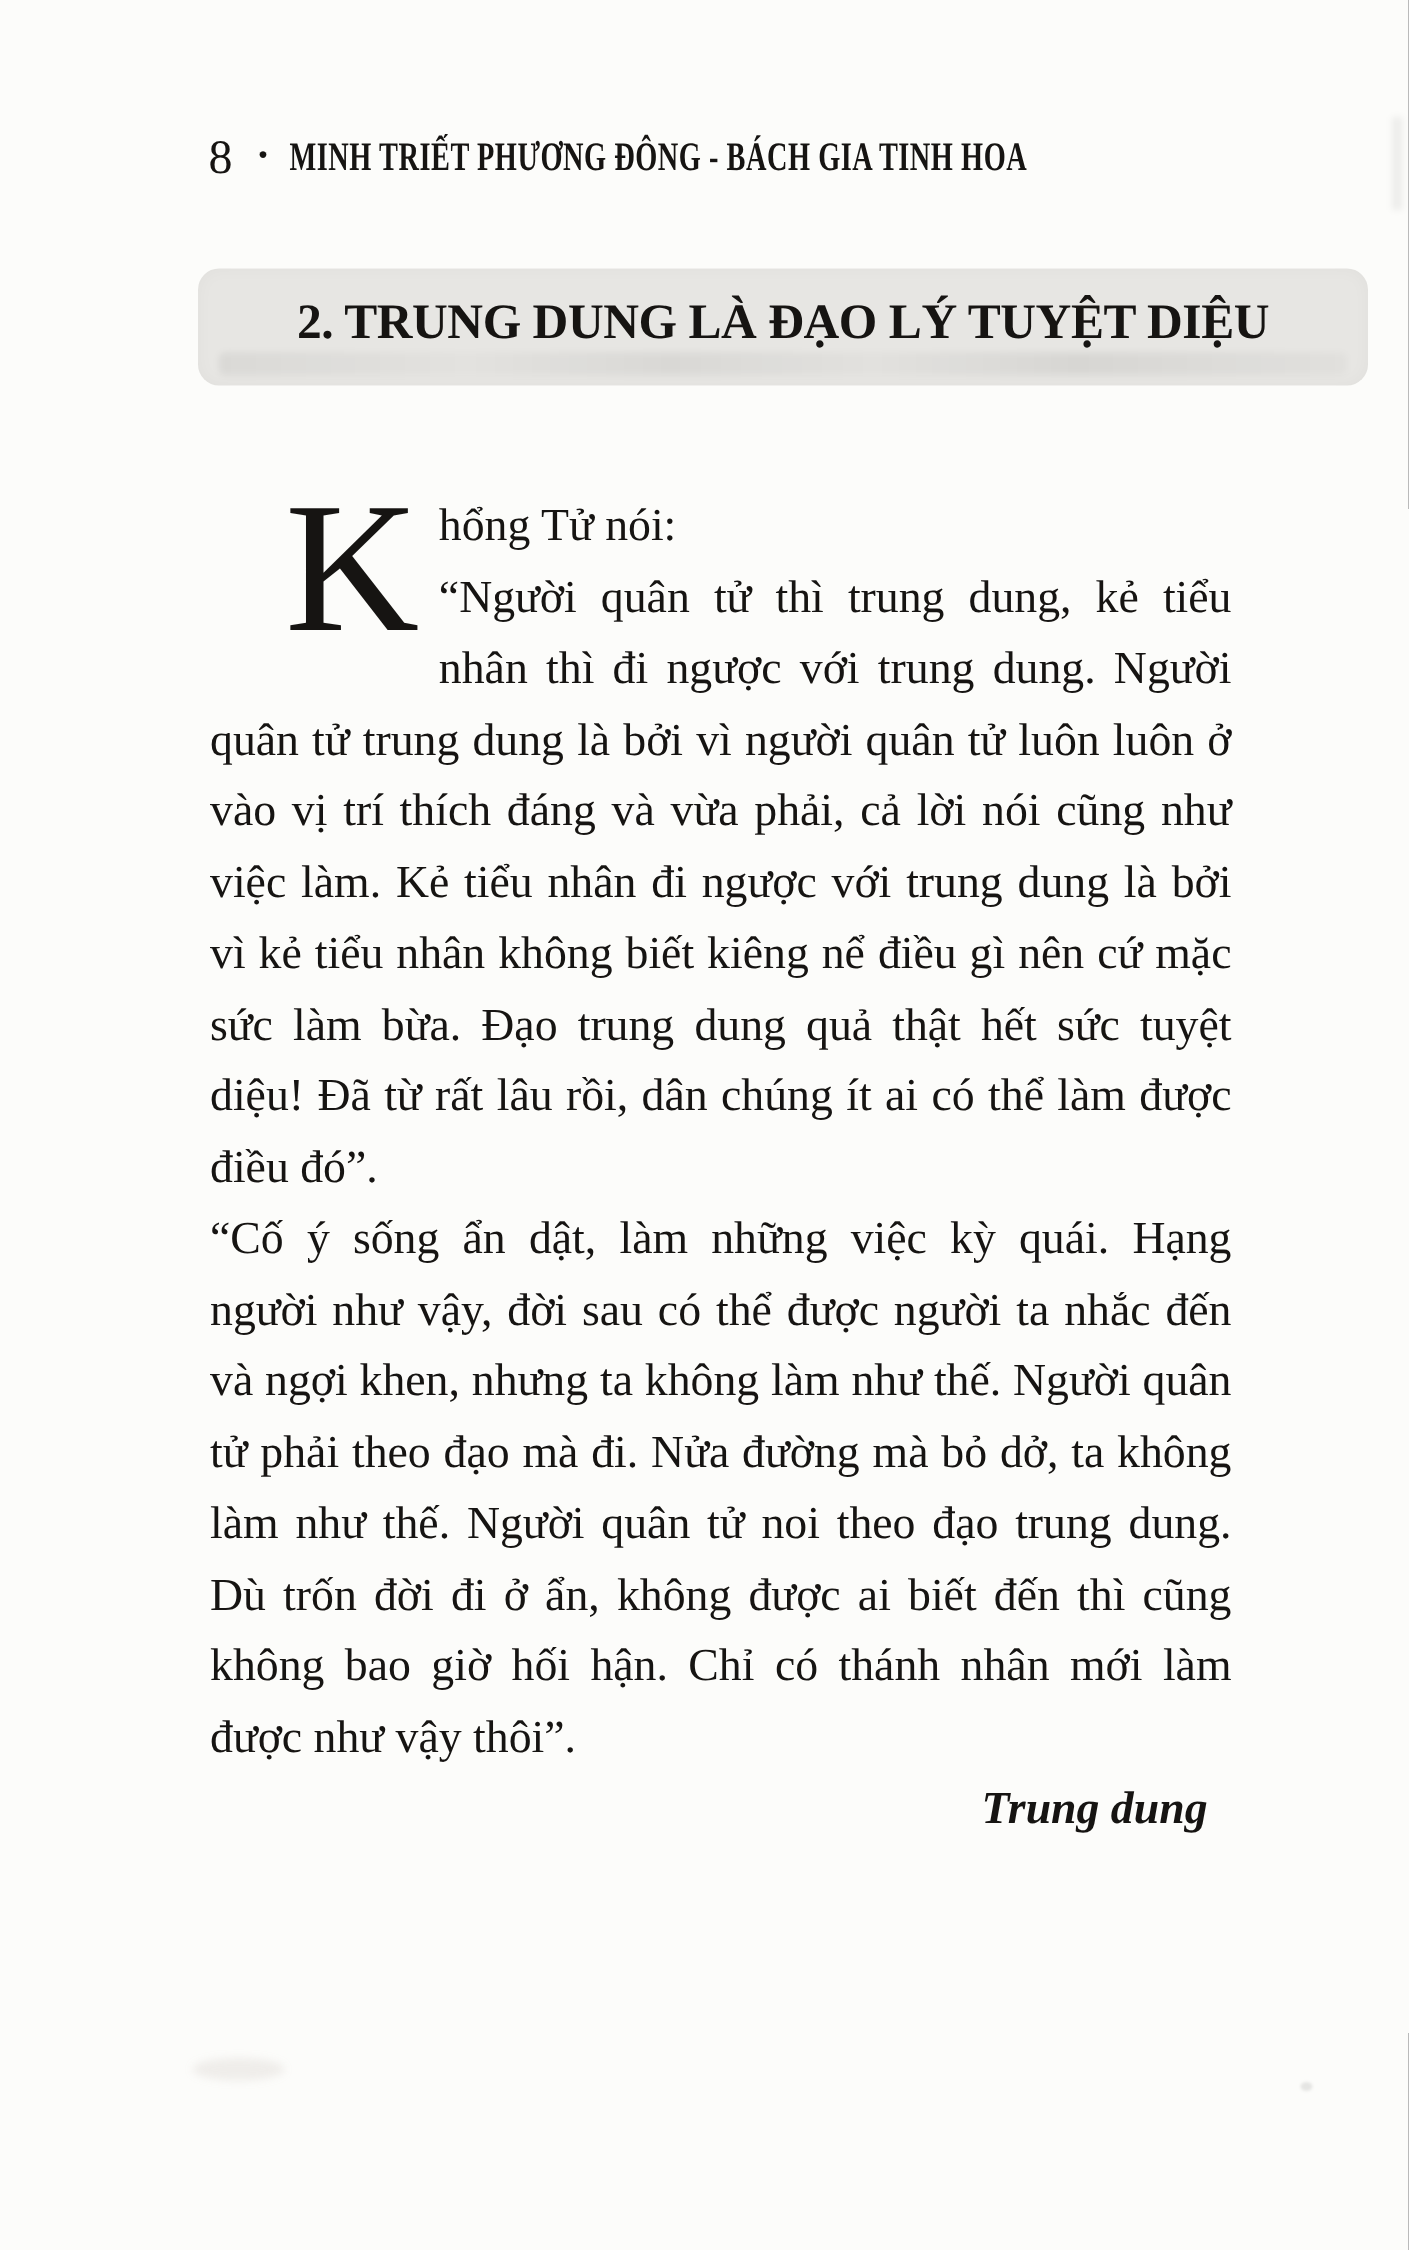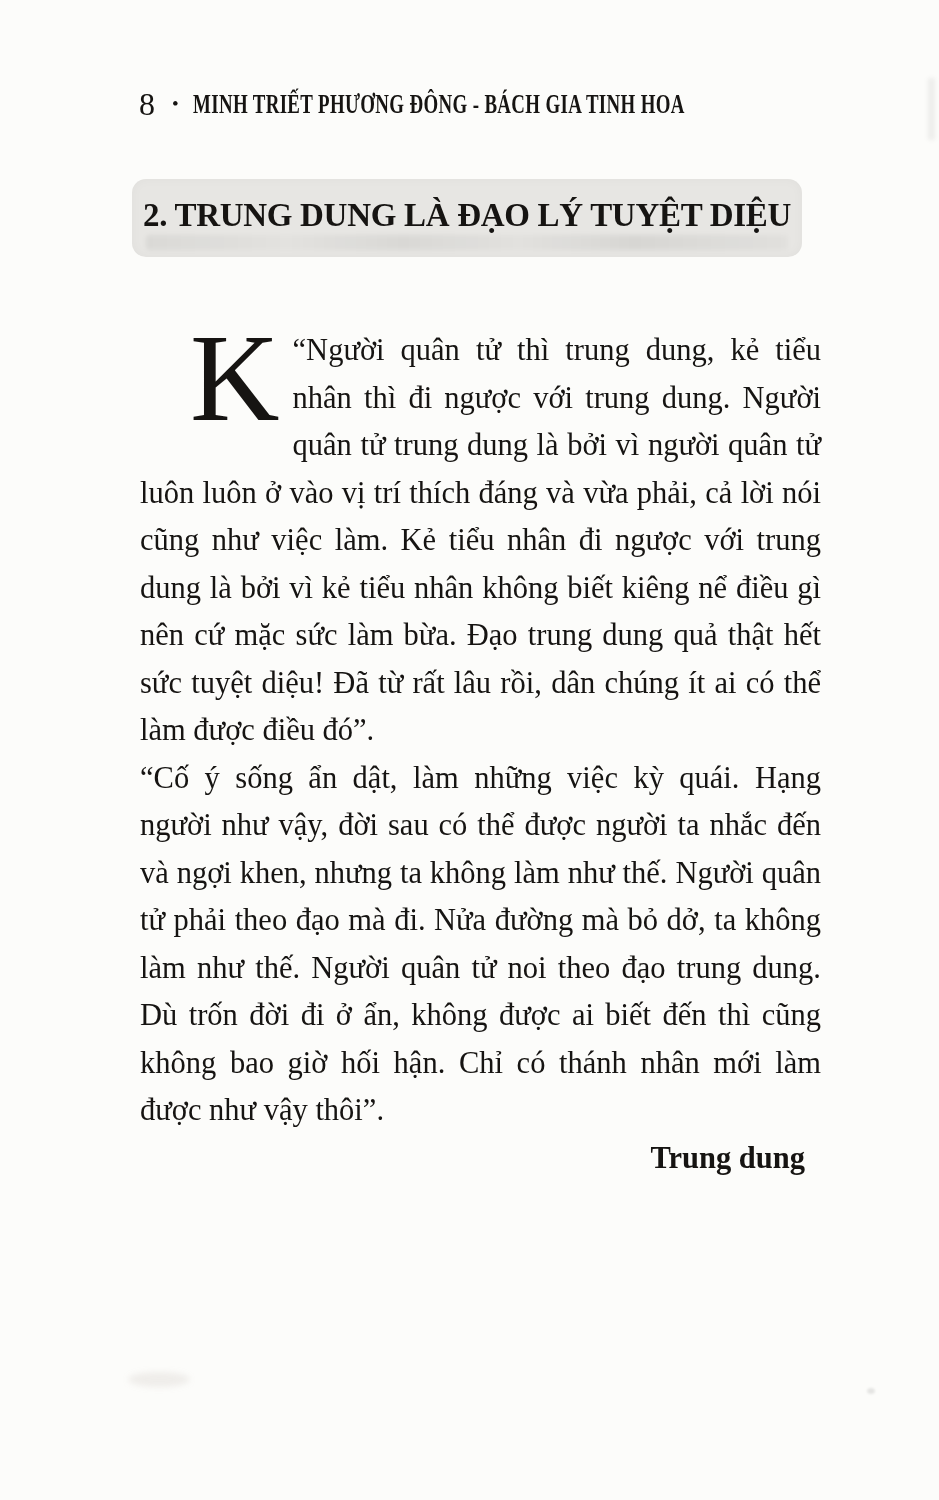--- a/index.html
+++ b/index.html
@@ -40,21 +40,21 @@
     letter-spacing: 0.5px;
     transform: scaleX(0.70);
     transform-origin: left center;
   }
 
   
   .title-box {
     position: absolute;
     left: 132px;
     top: 179px;
-    width: 670px;
+    width: 780px;
     height: 78px;
     background: #e7e6e3;
     border-radius: 14px;
     display: flex;
     align-items: center;
     justify-content: center;
     box-shadow: inset 0 0 12px rgba(0,0,0,0.03);
   }
   .title-box h1 {
     margin: 0;
@@ -97,20 +97,21 @@
     font-weight: 400;
   }
   .lead { margin-bottom: 13px; }
   .speaker { text-indent: 55px; margin-top: 14px; }
   .quote2 { margin-top: 4px; }
   .attribution {
     margin-top: 14px;
     text-align: right;
     padding-right: 16px;
     font-weight: 700;
+    font-style: italic;
   }
 
   
   .smudge-a {
     position: absolute;
     left: 128px; top: 1372px;
     width: 62px; height: 15px;
     background: rgba(155,140,130,0.13);
     border-radius: 50%;
     filter: blur(3px);
@@ -143,20 +144,21 @@
   </div>
 
   <div class="title-box">
     <h1>2. TRUNG DUNG LÀ ĐẠO LÝ TUYỆT DIỆU</h1>
     <div class="ghost-bleed"></div>
   </div>
 
   <div class="body-text">
     <div class="opening">
       <span class="dropcap">K</span>
+      <p class="lead">hổng Tử nói:</p>
       <p class="para">“Người quân tử thì trung dung, kẻ tiểu nhân thì đi ngược với trung dung. Người quân tử trung dung là bởi vì người quân tử luôn luôn ở vào vị trí thích đáng và vừa phải, cả lời nói cũng như việc làm. Kẻ tiểu nhân đi ngược với trung dung là bởi vì kẻ tiểu nhân không biết kiêng nể điều gì nên cứ mặc sức làm bừa. Đạo trung dung quả thật hết sức tuyệt diệu! Đã từ rất lâu rồi, dân chúng ít ai có thể làm được điều đó”.</p>
     </div>
     <p class="para quote2">“Cố ý sống ẩn dật, làm những việc kỳ quái. Hạng người như vậy, đời sau có thể được người ta nhắc đến và ngợi khen, nhưng ta không làm như thế. Người quân tử phải theo đạo mà đi. Nửa đường mà bỏ dở, ta không làm như thế. Người quân tử noi theo đạo trung dung. Dù trốn đời đi ở ẩn, không được ai biết đến thì cũng không bao giờ hối hận. Chỉ có thánh nhân mới làm được như vậy thôi”.</p>
     <p class="attribution">Trung dung</p>
   </div>
 
   <div class="smudge-a"></div>
   <div class="smudge-b"></div>
   <div class="smudge-c"></div>
 

